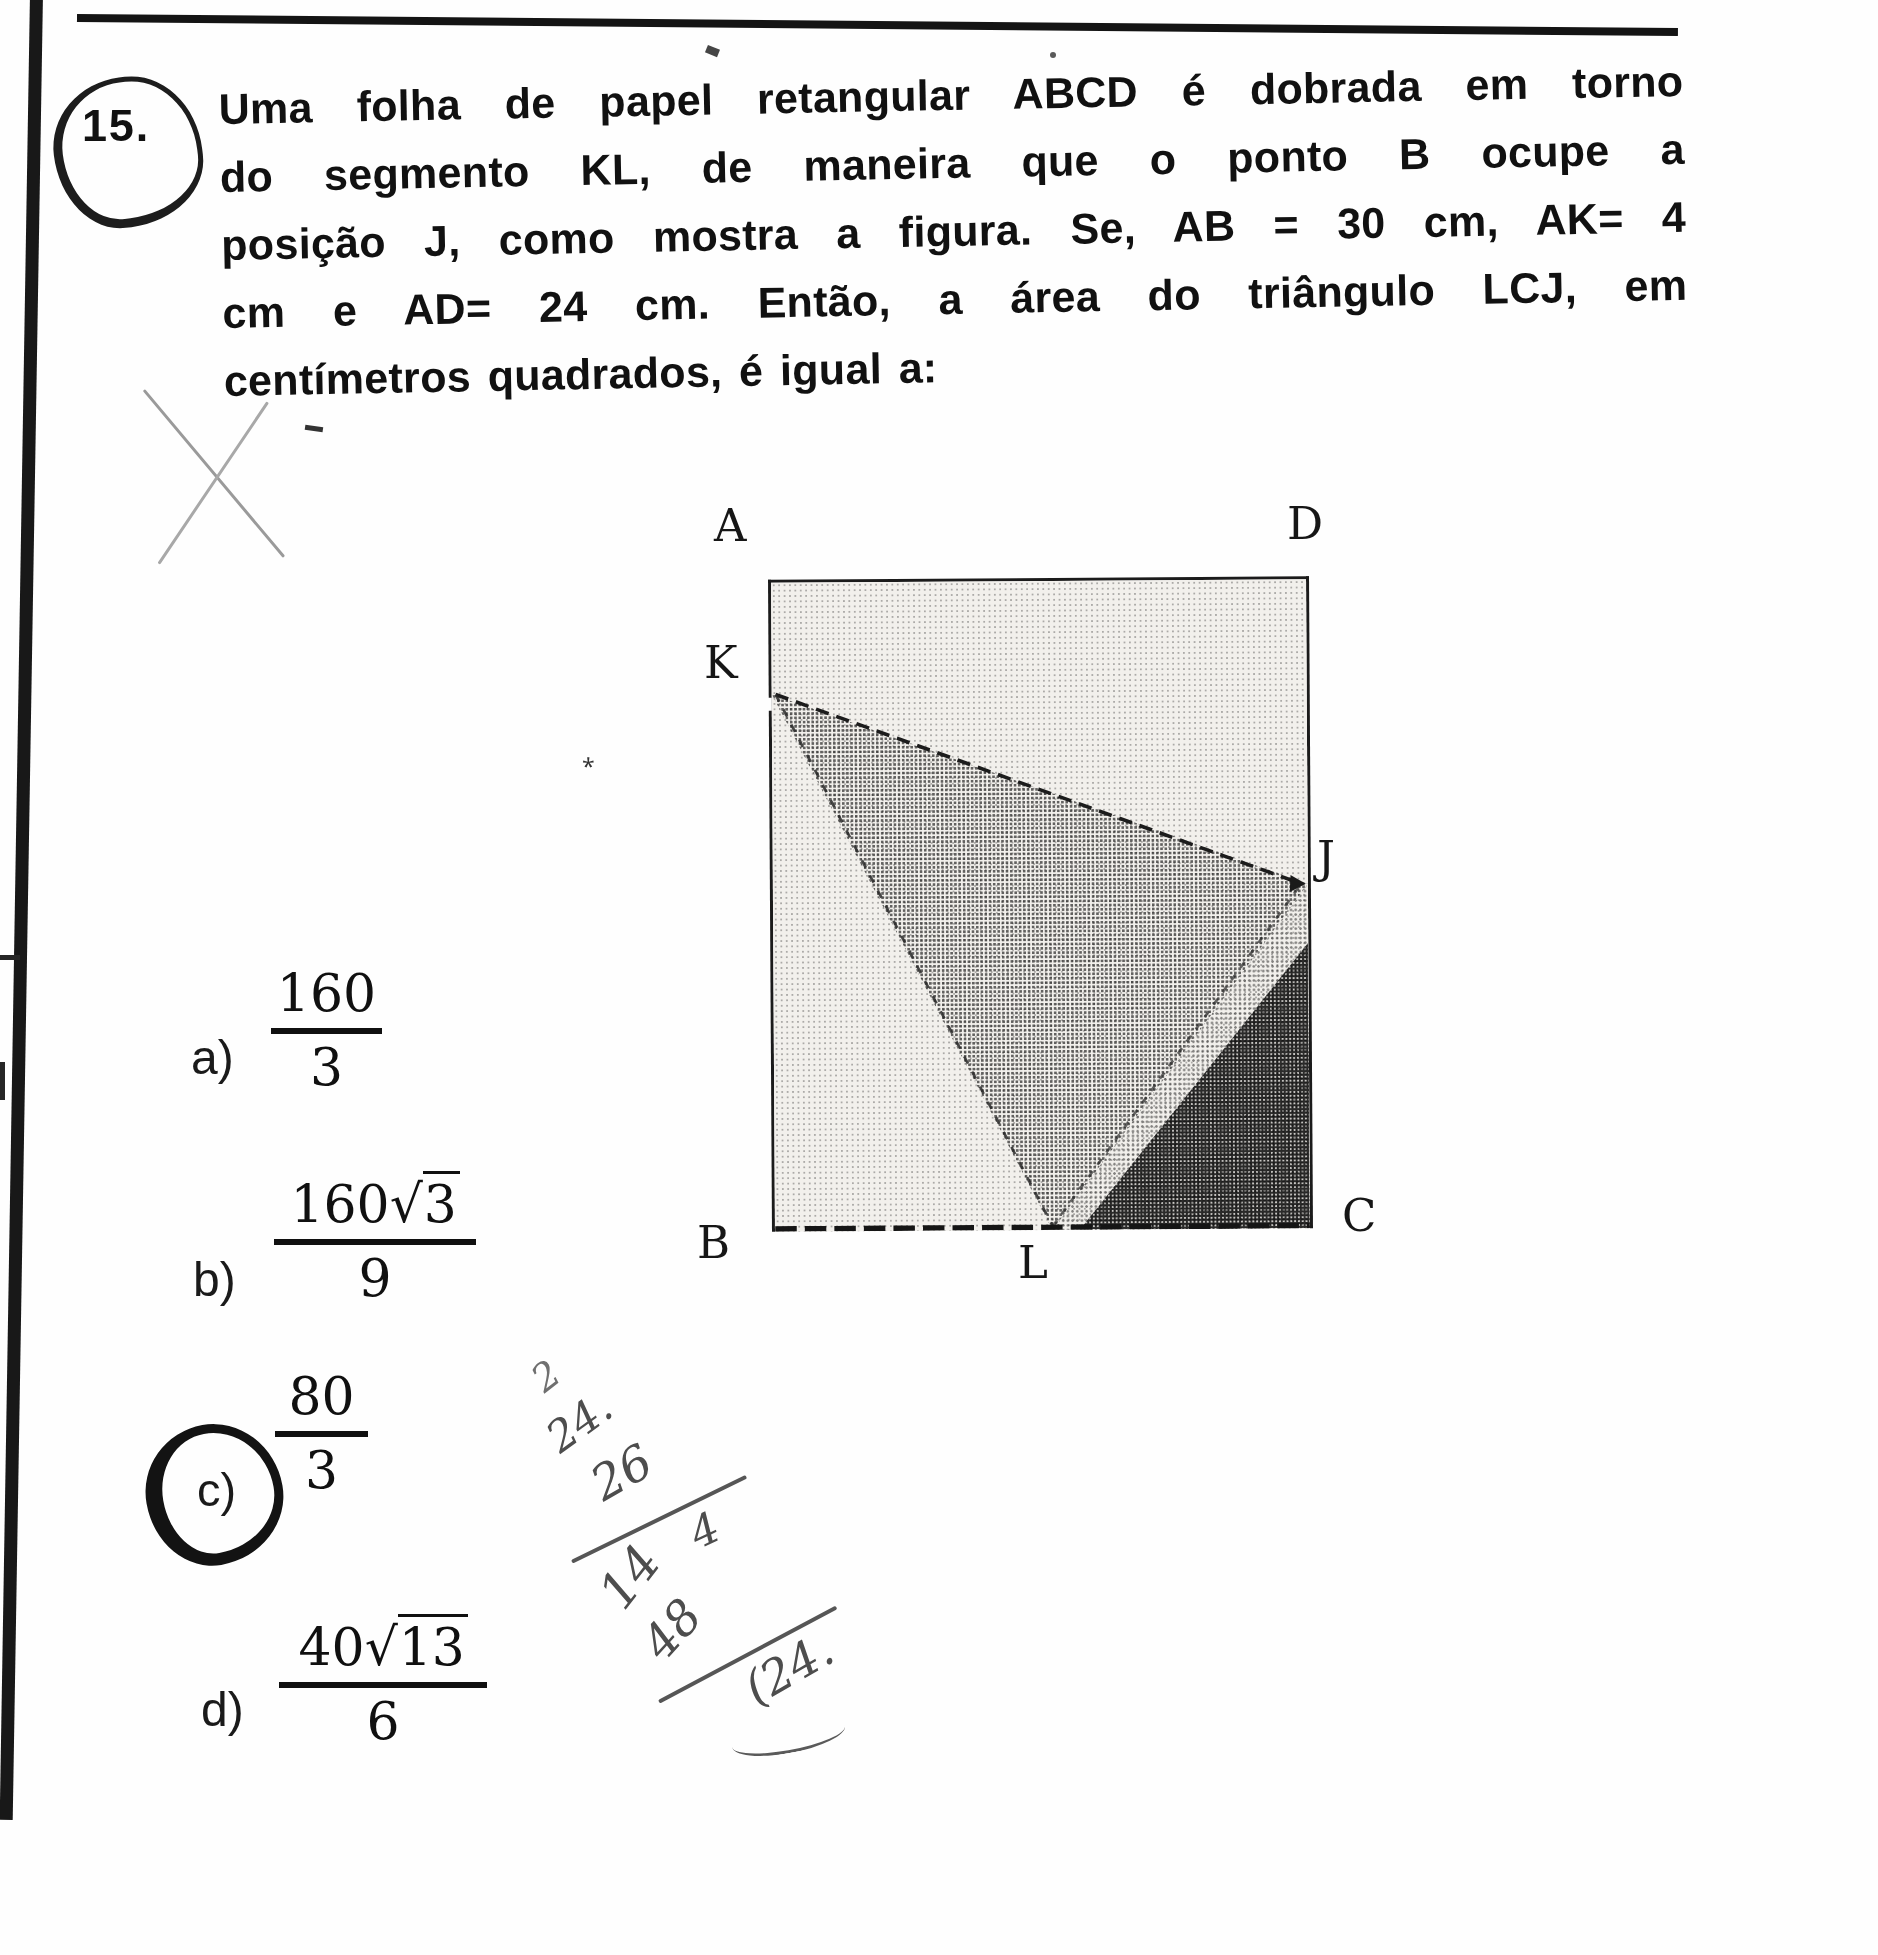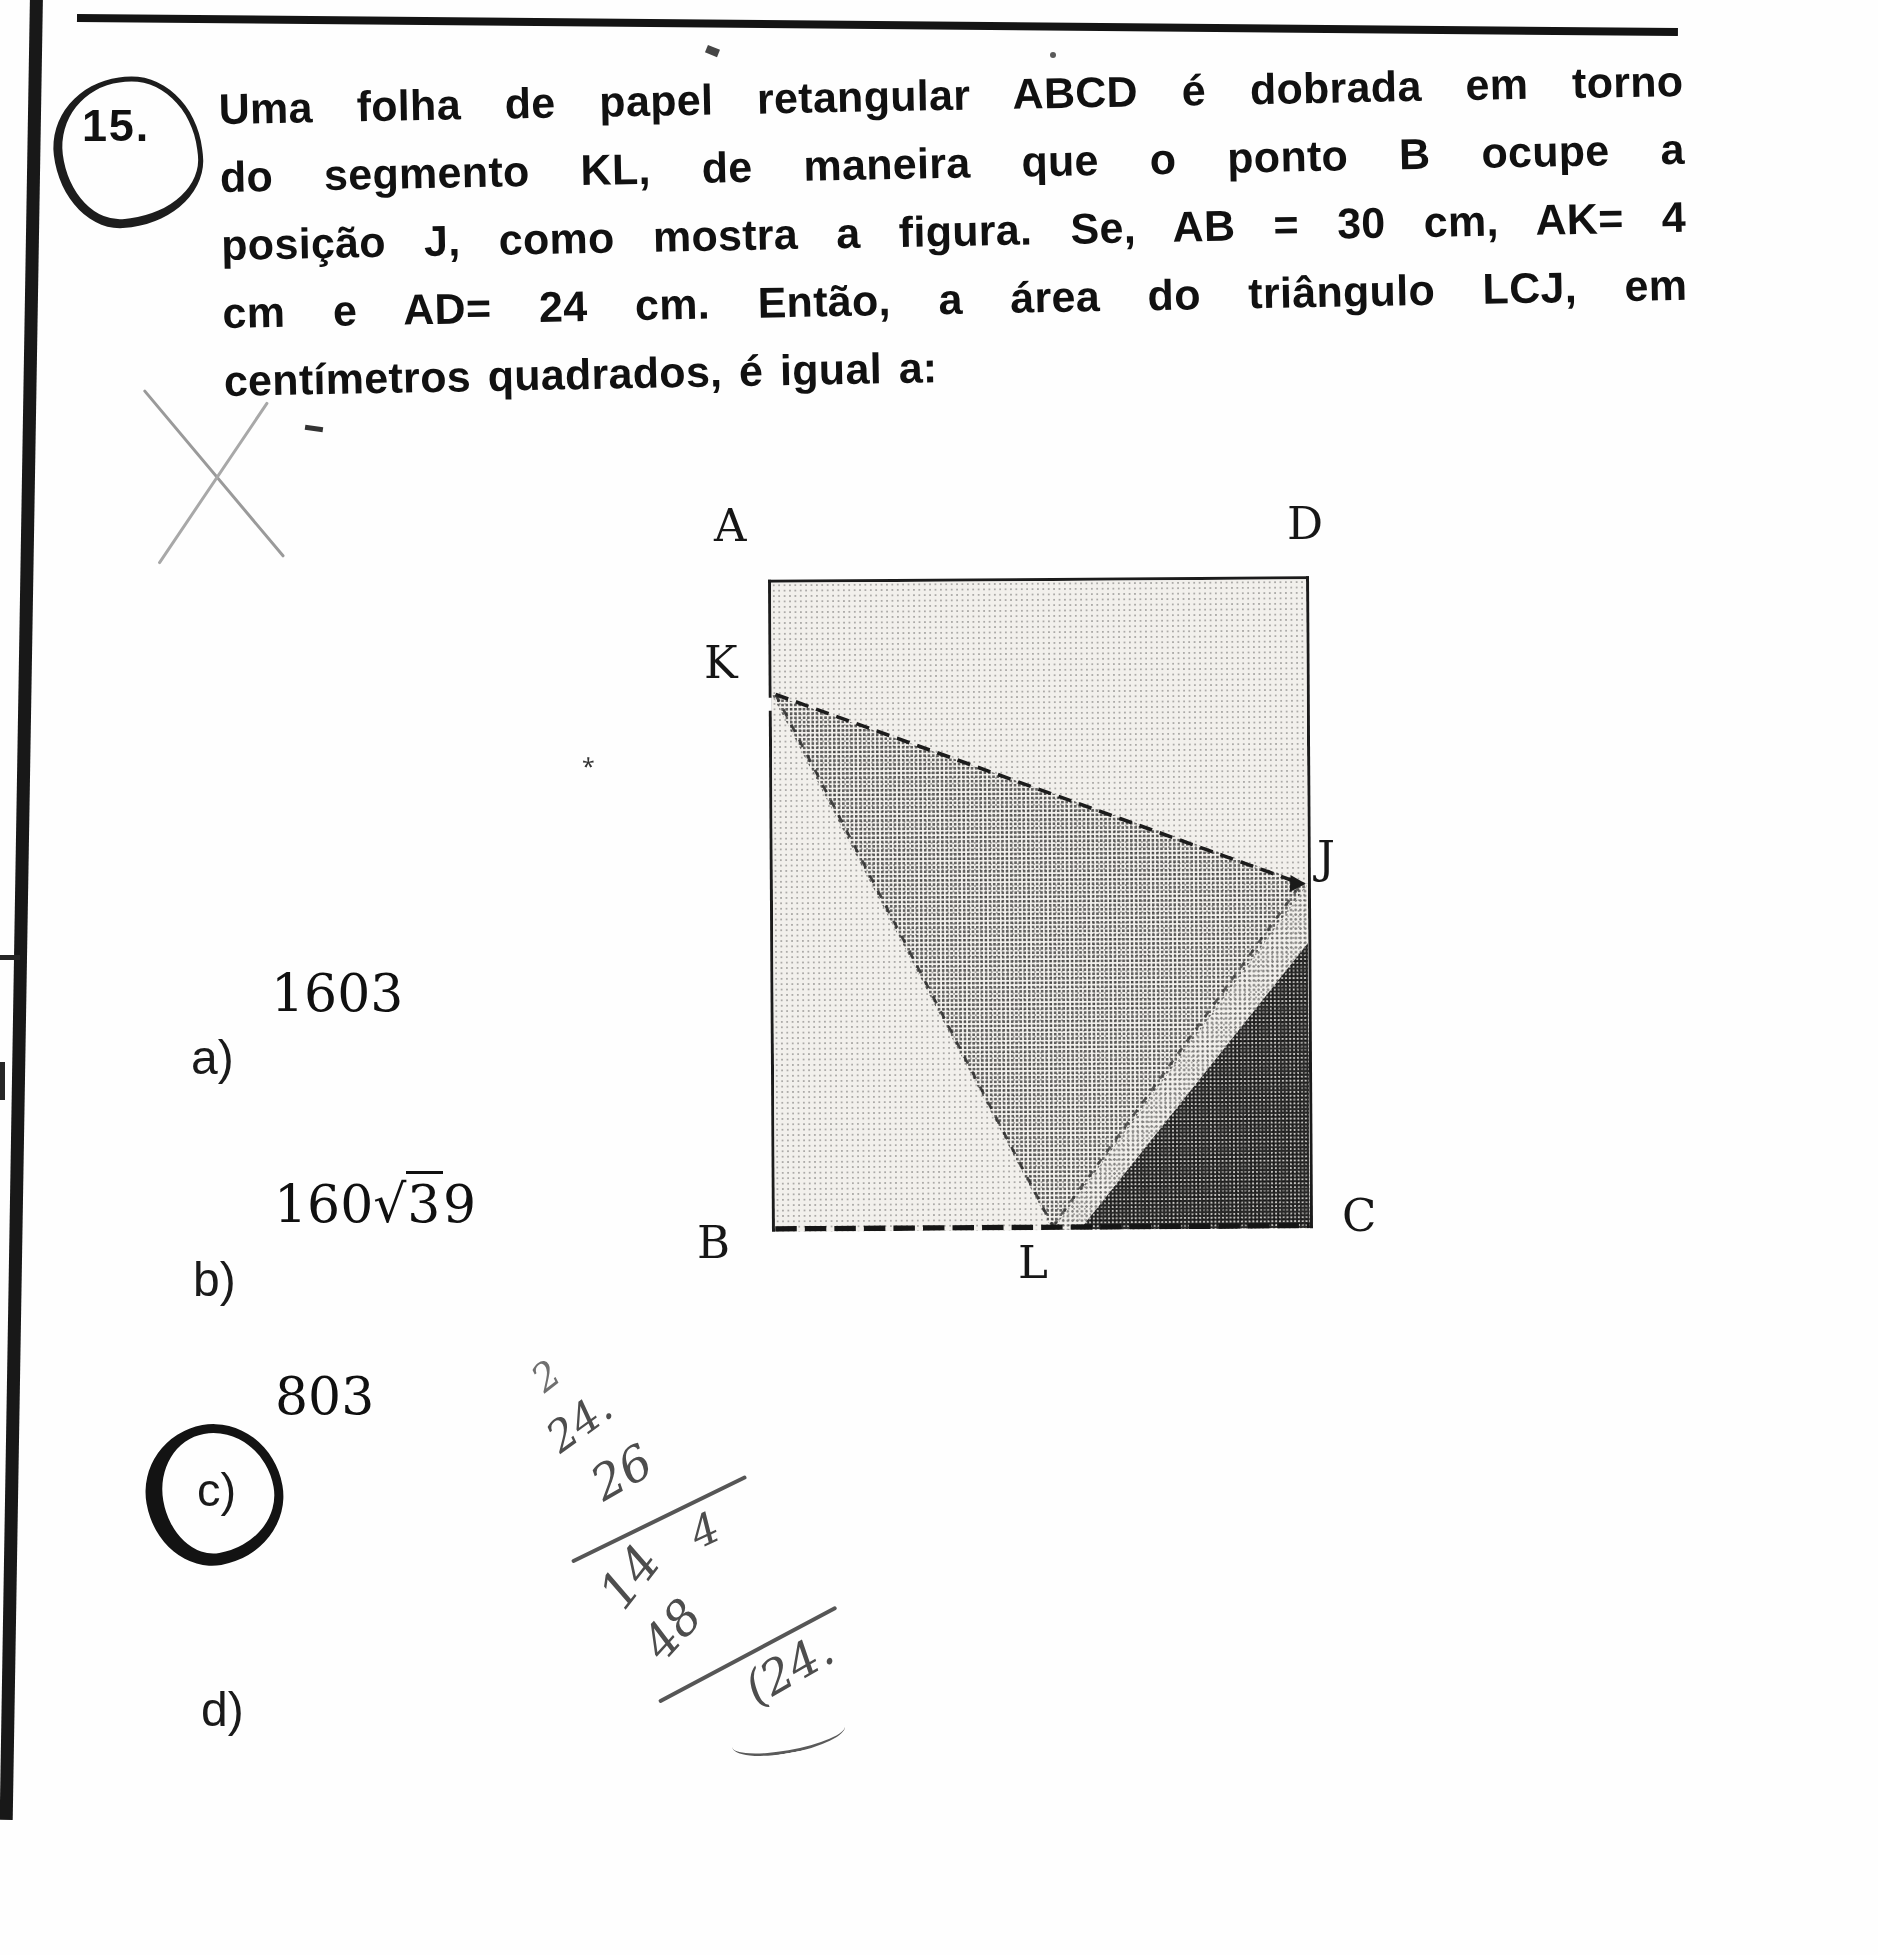--- a/index.html
+++ b/index.html
@@ -65,21 +65,21 @@
   
   .ans-label{font-size:48px;font-weight:400;color:#1a1a1a;}
   .lab-a{left:191px;top:1030px;}
   .lab-b{left:193px;top:1252px;}
   .lab-c{left:197px;top:1462px;font-size:47px;}
   .lab-d{left:201px;top:1682px;}
   .c-circle{left:146px;top:1424px;width:111px;height:120px;
     border:9px solid #131313;border-left-width:17px;border-bottom-width:12.5px;
     border-radius:50% 50% 54% 46% / 48% 52% 48% 52%;
     transform:rotate(-10deg);}
-  .frac{display:flex;flex-direction:row;align-items:center;
+  .frac{display:flex;flex-direction:column;align-items:center;
     font-family:"DejaVu Serif","Liberation Serif",serif;color:#101010;}
   .frac .num,.frac .den{font-size:52px;line-height:63px;white-space:nowrap;}
   .frac .bar{height:6.3px;background:#101010;width:100%;margin:2.7px 0 1.8px 0;}
   .frac-a{left:271px;top:962px;width:111px;}
   .frac-b{left:274px;top:1173px;width:202px;}
   .frac-c{left:275px;top:1365px;width:93px;}
   .frac-d{left:279px;top:1616px;width:208px;}
   .rad{white-space:nowrap;}
   .rsign{font-size:52px;}
   .rcand{border-top:3.6px solid #101010;padding:0 2.7px 0 0.9px;}
@@ -165,20 +165,25 @@
 
   <div class="abs c-circle"></div>
   <div class="abs ans-label lab-c">c)</div>
   <div class="abs frac frac-c">
     <span class="num"><span>80</span></span>
     <span class="bar"></span>
     <span class="den">3</span>
   </div>
 
   <div class="abs ans-label lab-d">d)</div>
+  <div class="abs frac frac-d">
+    <span class="num"><span>40</span><span class="rad"><span class="rsign">√</span><span class="rcand">13</span></span></span>
+    <span class="bar"></span>
+    <span class="den">6</span>
+  </div>
 
   <div class="abs hw hw-1">2</div>
   <div class="abs hw hw-2">24.</div>
   <div class="abs hw hw-3">26</div>
   <div class="abs hw hw-4">4</div>
   <div class="abs hw hw-5">14</div>
   <div class="abs hw hw-6">48</div>
   <div class="abs hw hw-7">(24.</div>
   <div class="abs hw-slash-a"></div>
   <div class="abs hw-slash-b"></div>

